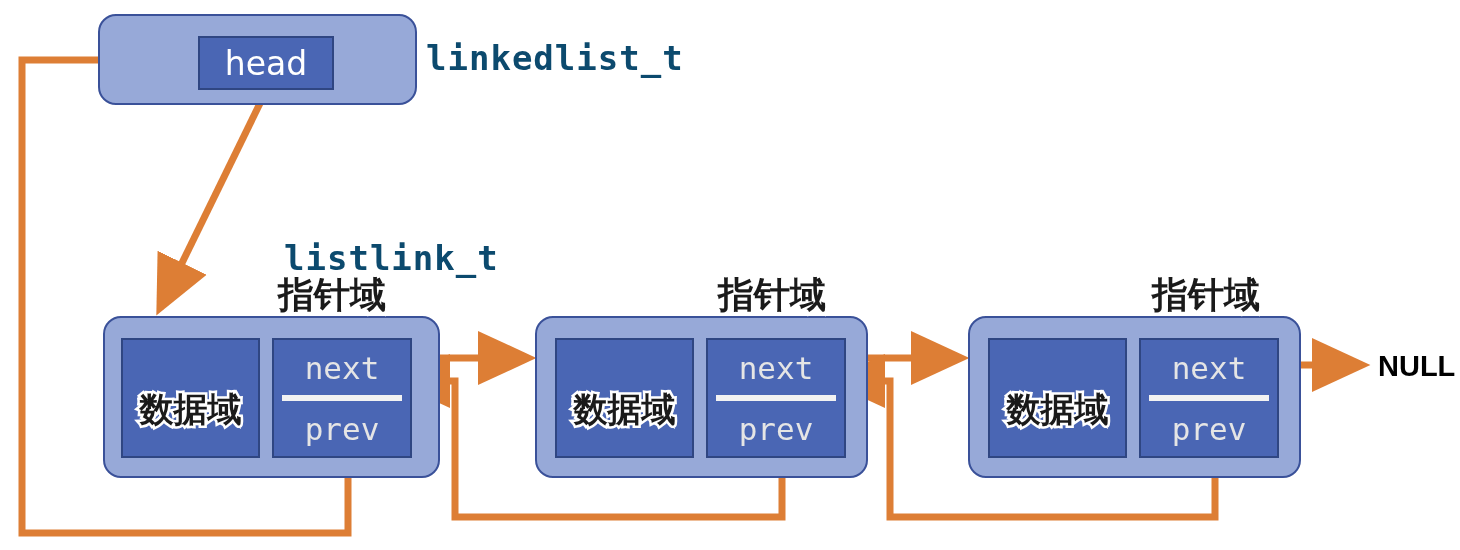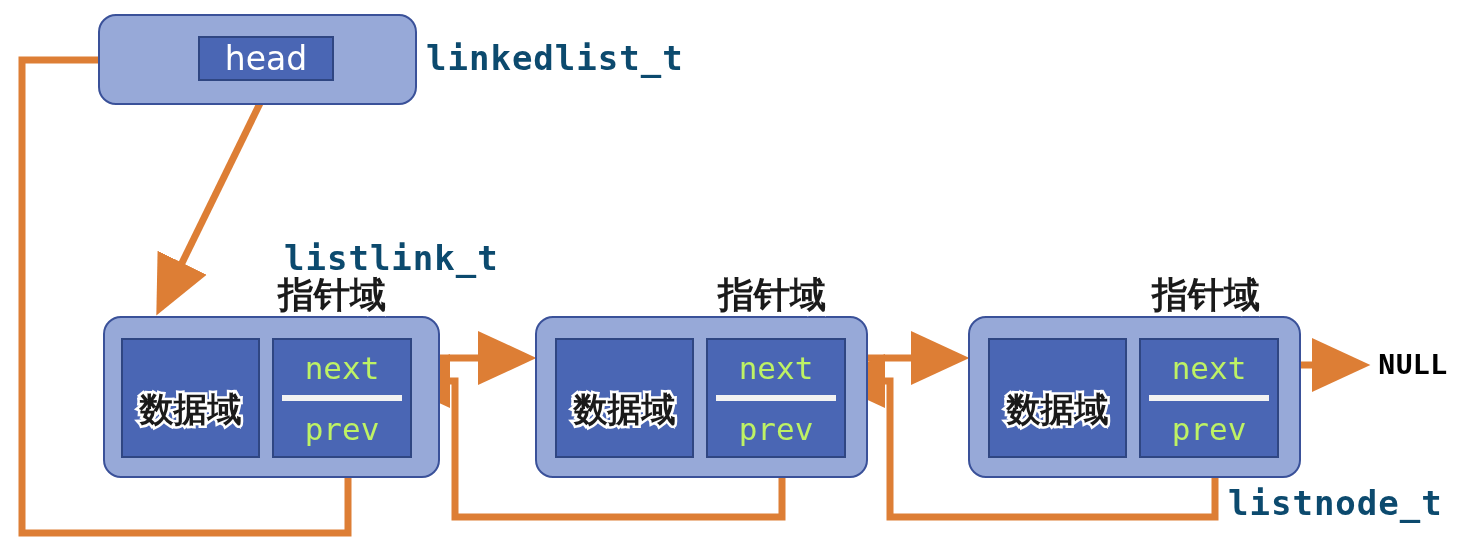--- a/index.html
+++ b/index.html
@@ -12,21 +12,21 @@
   
   .outerbox{position:absolute;background:#97a9d8;border:2px solid #3a5199;
             border-radius:18px;box-sizing:border-box;z-index:2;}
   .innerbox{position:absolute;background:#4a66b4;border:2px solid #2f4682;
             box-sizing:border-box;z-index:3;display:flex;align-items:center;
             justify-content:center;}
   .ptrbox{position:absolute;background:#4a66b4;border:2px solid #2f4682;
           box-sizing:border-box;z-index:3;display:flex;flex-direction:column;
           align-items:stretch;justify-content:center;}
   .ptrhalf{flex:1;display:flex;align-items:center;justify-content:center;
-           color:#bef264;font-size:31px;font-family:"DejaVu Sans Mono","Liberation Mono",monospace;
+           color:#e5e5e5;font-size:31px;font-family:"DejaVu Sans Mono","Liberation Mono",monospace;
            letter-spacing:0px;}
   .ptrdiv{height:6px;background:#f2f2f2;margin:0 8px;}
 
   .headlabel{color:#ffffff;font-size:33px;font-family:"DejaVu Sans","Liberation Sans",sans-serif;}
 
   
   .cjkfield{color:#1a1a1a;font-size:34px;font-weight:bold;
             font-family:"DejaVu Sans","Liberation Sans",sans-serif;
             -webkit-text-stroke:5px #ffffff;paint-order:stroke fill;
             text-shadow:0 0 0 #fff;white-space:nowrap;margin-top:24px;}
@@ -36,21 +36,21 @@
           font-family:"DejaVu Sans","Liberation Sans",sans-serif;
           -webkit-text-stroke:6px #ffffff;paint-order:stroke fill;
           white-space:nowrap;}
 
   
   .typelabel{position:absolute;z-index:5;color:#0c4a6e;font-size:34px;
              font-family:"DejaVu Sans Mono","Liberation Mono",monospace;
              font-weight:bold;white-space:nowrap;letter-spacing:1px;}
 
   .nulllabel{position:absolute;z-index:5;color:#000000;font-size:29px;
-             font-weight:bold;font-family:Liberation Mono, monospace;
+             font-weight:bold;font-family:Liberation Sans, sans-serif;
              white-space:nowrap;}
 </style>
 </head>
 <body>
 
 <div id="stage">
 
   <svg class="layer arrows" viewBox="0 0 1460 550">
     <defs>
       <marker id="ah" markerWidth="9" markerHeight="9" refX="7.2" refY="4.5" orient="auto" markerUnits="strokeWidth">
@@ -70,21 +70,21 @@
       <path d="M846,358 L961,358" marker-end="url(#ah)"></path>
 
       <path d="M1215,470 L1215,517 L890,517 L890,381 L835,381" marker-end="url(#ah)"></path>
 
       <path d="M1292,365 L1362,365" marker-end="url(#ah)"></path>
     </g>
   </svg>
 
   <div class="outerbox" style="left:98px;top:14px;width:319px;height:91px;"></div>
 
-  <div class="innerbox" style="left:198px;top:36px;width:136px;height:45px;">
+  <div class="innerbox" style="left:198px;top:36px;width:136px;height:54px;">
     <span class="headlabel">head</span>
   </div>
 
   <div class="typelabel" style="left:426px;top:38px;">linkedlist_t</div>
 
   <div class="typelabel" style="left:284px;top:238px;">listlink_t</div>
 
   <div class="cjktop" style="left:278px;top:271px;">指针域</div>
 
   <div class="outerbox" style="left:103px;top:316px;width:337px;height:162px;"></div>
@@ -122,15 +122,14 @@
   </div>
 
   <div class="ptrbox" style="left:1139px;top:338px;width:140px;height:120px;">
     <div class="ptrhalf">next</div>
     <div class="ptrdiv"></div>
     <div class="ptrhalf">prev</div>
   </div>
 
   <div class="nulllabel" style="left:1378px;top:350px;">NULL</div>
 
-  <div class="typelabel" style="left:1228px;top:483px;">listnode_t</div>
 
 </div>
 
 </body></html>

